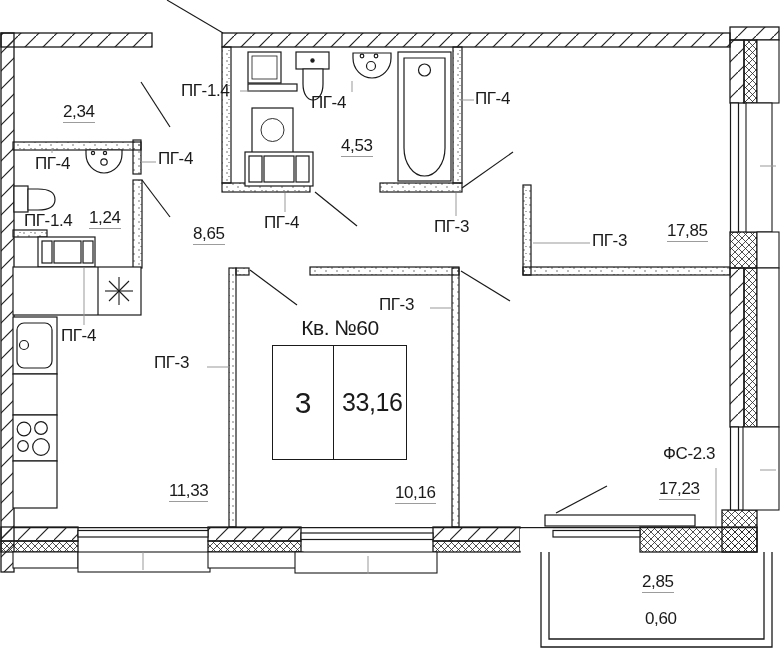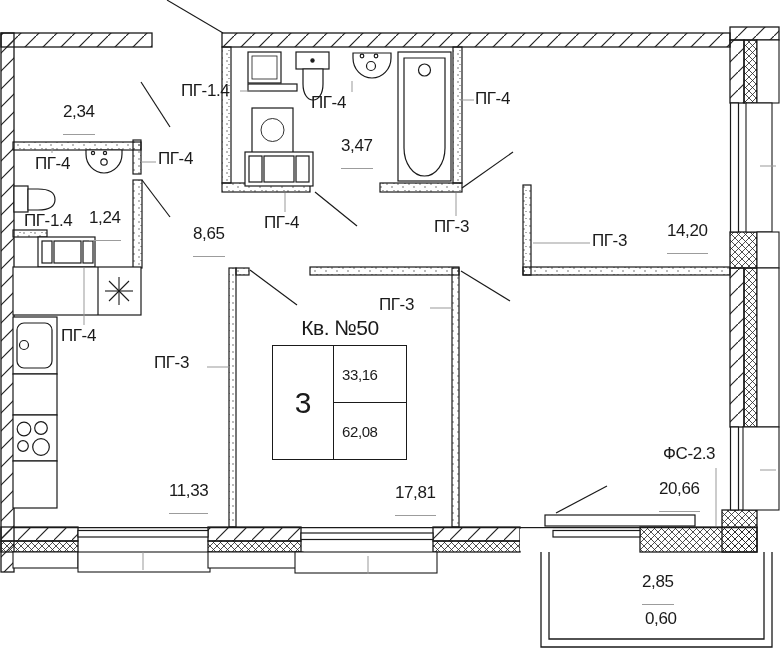--- a/index.html
+++ b/index.html
@@ -1,28 +1,28 @@
 <!DOCTYPE html>
 <html><head>
 <meta charset="utf-8">
 <style>
   html,body{margin:0;padding:0;background:#fff;}
   .plan{position:relative;width:780px;height:652px;background:#fff;overflow:hidden;
         font-family:"Liberation Sans",sans-serif;color:#1a1a1a;}
   .plan svg{position:absolute;left:0;top:0;}
   .lbl{position:absolute;font-size:17px;line-height:1;letter-spacing:-0.4px;white-space:nowrap;}
-  .underlined{border-bottom:1.4px solid #9c9c9c;padding-bottom:14px;}
+  .underlined{border-bottom:1.4px solid #9c9c9c;padding-bottom:2px;}
   .stamp-title{position:absolute;left:272px;top:316px;width:136px;text-align:center;
                font-size:21px;letter-spacing:-0.5px;}
   .stamp-table{position:absolute;left:272px;top:345px;width:135px;height:115px;
                border:1.8px solid #1a1a1a;display:flex;box-sizing:border-box;background:#fff;}
   .stamp-left{width:60px;border-right:1.8px solid #1a1a1a;display:flex;align-items:center;
               justify-content:center;font-size:30px;}
   .stamp-right{flex:1;display:flex;flex-direction:column;}
-  .stamp-cell{flex:1;display:flex;align-items:center;padding-left:8px;font-size:15px;letter-spacing:-0.4px;}
+  .stamp-cell{flex:1;display:flex;align-items:center;padding-left:8px;font-size:25px;letter-spacing:-0.4px;}
   .stamp-cell + .stamp-cell{border-top:1.8px solid #1a1a1a;}
 </style>
 </head>
 <body>
 
 <div class="plan">
 
 <svg width="780" height="652" viewBox="0 0 780 652">
   <defs>
     <pattern id="diag" width="18" height="18" patternUnits="userSpaceOnUse">
@@ -188,43 +188,42 @@
     <line x1="143" y1="552" x2="143" y2="570"></line>
     <line x1="368" y1="556" x2="368" y2="574"></line>
     <line x1="760" y1="166" x2="776" y2="166"></line>
     <line x1="760" y1="470" x2="776" y2="470"></line>
   </g>
 </svg>
 
   <div class="lbl" style="left:181px;top:82px">ПГ-1.4</div>
   <div class="lbl" style="left:311px;top:94px">ПГ-4</div>
   <div class="lbl" style="left:475px;top:90px">ПГ-4</div>
-  <div class="lbl underlined" style="left:341px;top:137px">3,47</div>
+  <div class="lbl underlined" style="left:341px;top:137px">4,53</div>
   <div class="lbl underlined" style="left:63px;top:103px">2,34</div>
   <div class="lbl" style="left:35px;top:155px">ПГ-4</div>
   <div class="lbl" style="left:158px;top:150px">ПГ-4</div>
   <div class="lbl" style="left:24px;top:212px">ПГ-1.4</div>
   <div class="lbl underlined" style="left:89px;top:209px">1,24</div>
   <div class="lbl underlined" style="left:193px;top:225px">8,65</div>
   <div class="lbl" style="left:264px;top:214px">ПГ-4</div>
   <div class="lbl" style="left:434px;top:218px">ПГ-3</div>
   <div class="lbl" style="left:592px;top:232px">ПГ-3</div>
-  <div class="lbl underlined" style="left:667px;top:222px">14,20</div>
+  <div class="lbl underlined" style="left:667px;top:222px">17,85</div>
   <div class="lbl" style="left:61px;top:327px">ПГ-4</div>
   <div class="lbl" style="left:379px;top:296px">ПГ-3</div>
   <div class="lbl" style="left:154px;top:354px">ПГ-3</div>
   <div class="lbl underlined" style="left:169px;top:482px">11,33</div>
-  <div class="lbl underlined" style="left:395px;top:484px">17,81</div>
+  <div class="lbl underlined" style="left:395px;top:484px">10,16</div>
   <div class="lbl" style="left:663px;top:445px">ФС-2.3</div>
-  <div class="lbl underlined" style="left:659px;top:480px">20,66</div>
+  <div class="lbl underlined" style="left:659px;top:480px">17,23</div>
   <div class="lbl underlined" style="left:642px;top:573px">2,85</div>
   <div class="lbl" style="left:645px;top:610px">0,60</div>
 
-  <div class="stamp-title">Кв. №50</div>
+  <div class="stamp-title">Кв. №60</div>
   <div class="stamp-table">
     <div class="stamp-left">3</div>
     <div class="stamp-right">
       <div class="stamp-cell">33,16</div>
-      <div class="stamp-cell">62,08</div>
     </div>
   </div>
 
 </div>
 
 </body></html>

